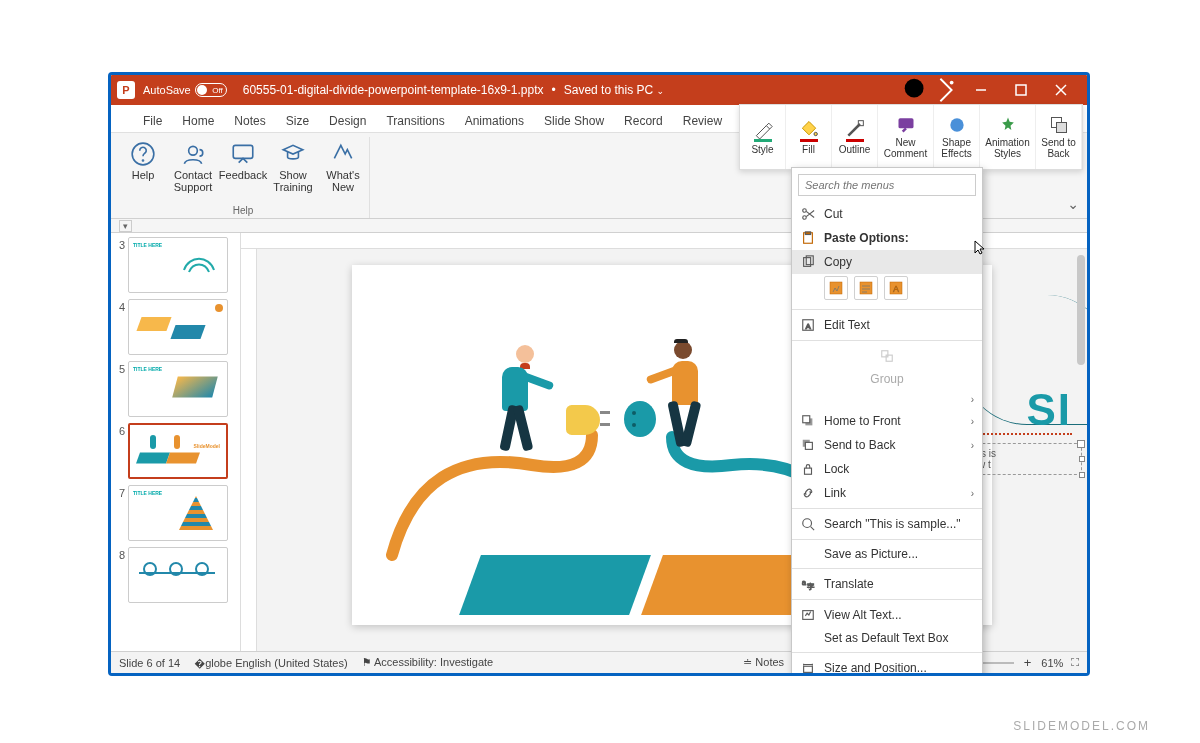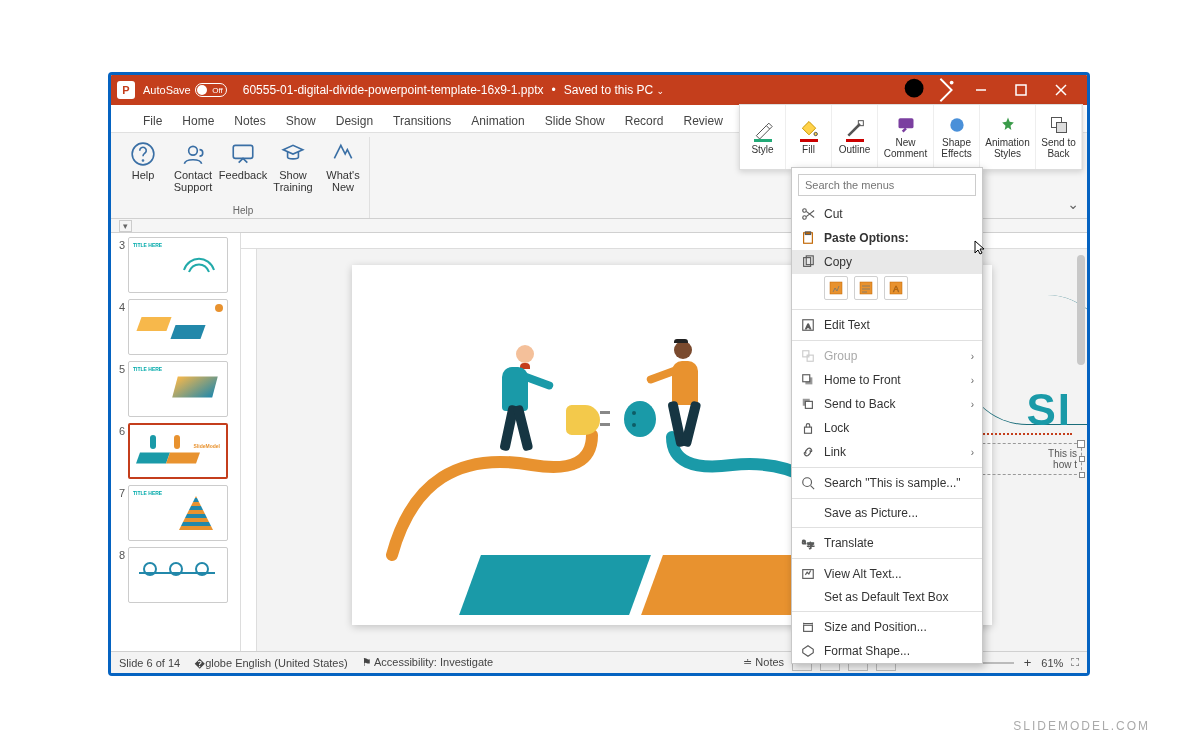--- a/index.html
+++ b/index.html
@@ -47,21 +47,21 @@
 .thumbs { width:130px; background:#fff; border-right:1px solid #ddd; overflow-y:auto; padding:4px 2px;}
 .thumb-row { display:flex; align-items:flex-start; gap:3px; margin-bottom:6px;}
 .thumb-num { font-size:11px; color:#555; width:12px; text-align:right; padding-top:2px;}
 .thumb { width:100px; height:56px; background:#fff; border:1px solid #ccc; border-radius:2px; position:relative; overflow:hidden; cursor:pointer; display:flex; align-items:center; justify-content:center;}
 .thumb.active { border:2px solid #c43e1c;}
 .thumb .tiny { font-size:5px; color:#0aa; position:absolute; top:4px; left:4px; font-weight:bold;}
 .thumb .blob { position:absolute;}
 
 .canvas-wrap { flex:1; position:relative; display:flex; flex-direction:column;}
 .ruler-h { height:16px; background:#fff; border-bottom:1px solid #ddd;}
-.canvas-body { flex:1; display:flex; min-height:0;text-align:right;}
+.canvas-body { flex:1; display:flex; min-height:0;}
 .ruler-v { width:16px; background:#fff; border-right:1px solid #ddd;}
 .stage { flex:1; background:#f3f3f3; position:relative; overflow:hidden; display:flex; align-items:flex-start; justify-content:center; padding:10px;}
 .slide { width:640px; height:360px; background:#fff; box-shadow:0 2px 8px rgba(0,0,0,.2); position:relative; margin-top:6px;}
 
 
 .platform { position:absolute; transform:skewX(-20deg) scaleY(.5);}
 .plat-teal { width:170px; height:120px; background:#1a9aa8; left:118px; top:260px;}
 .plat-orange { width:170px; height:120px; background:#e8922f; left:300px; top:260px;}
 .person { position:absolute; }
 .person .head{ width:18px; height:18px; border-radius:50%; }
@@ -74,24 +74,24 @@
 .slide .sel-box { position:absolute; right:-90px; top:178px; width:120px; border:1px dashed #999; padding:4px; font-size:10px; color:#555;}
 .slide .sel-box::before, .slide .sel-box::after, .slide .sel-handle{ content:""; position:absolute; width:6px; height:6px; background:#fff; border:1px solid #888;}
 .slide .sel-box::before{left:-4px; top:-4px;} .slide .sel-box::after{right:-4px; top:-4px;}
 .slide .sel-handle.bl{left:-4px; bottom:-4px;} .slide .sel-handle.br{right:-4px; bottom:-4px;}
 .slide .sel-handle.ml{left:-4px; top:50%; margin-top:-3px;} .slide .sel-handle.mr{right:-4px; top:50%; margin-top:-3px;}
 .slide .curve { position:absolute; right:-120px; top:30px; width:150px; height:130px; border:1px solid #1a6d7a; border-radius:70px 70px 0 70px; border-left:none; border-top:none;}
 
 
 .ctx { position:absolute; left:680px; top:92px; width:192px; background:#fff; border:1px solid #c8c8c8; box-shadow:2px 3px 8px rgba(0,0,0,.25); font-size:12px; color:#333; z-index:30;}
 .ctx .search { margin:6px; }
-.ctx .search input { width:100%; padding:4px 6px; font-size:11px; border:1px solid #ccc; outline:none; color:#888;}
+.ctx .search input { width:100%; padding:4px 6px; font-size:11px; border:1px solid #ccc; outline:none; color:#888;font-style:italic;}
 .ctx-item { display:flex; align-items:center; gap:8px; padding:4px 8px 4px 8px; cursor:pointer; position:relative; min-height:22px;}
 .ctx-item:hover, .ctx-item.hover { background:#e8e8e8;}
-.ctx-item.disabled { color:#aaa; cursor:default;}
+.ctx-item.disabled { color:#aaa; cursor:default;flex-direction:column;}
 .ctx-item .ico { width:16px; height:16px; display:flex; align-items:center; justify-content:center; flex-shrink:0;}
 .ctx-item .ico svg { width:14px; height:14px; stroke:#5a5a5a; fill:none; stroke-width:1.3;}
 .ctx-item .arrow { margin-left:auto; font-size:10px; color:#666;}
 .ctx-sep { height:1px; background:#e0e0e0; margin:3px 0;}
 .ctx .label-only { padding-left:32px;align-items:center; }
 .ctx .bold { font-weight:600;}
 .paste-row { display:flex; gap:6px; padding:2px 8px 6px 32px;}
 .paste-opt { width:24px; height:24px; border:1px solid #d0d0d0; border-radius:2px; display:flex; align-items:center; justify-content:center; cursor:pointer;}
 .paste-opt svg{ width:16px; height:16px; fill:#e8922f; stroke:#c06500; stroke-width:.5;}
 .cursor { position:absolute; left:862px; top:164px; z-index:40;}
@@ -157,24 +157,24 @@
             <line x1="11" y1="1" x2="1" y2="11"></line>
           </svg>
         </div>
     </div>
   </div>
 
   <div class="menubar">
     <div class="tab">File</div>
     <div class="tab">Home</div>
     <div class="tab">Notes</div>
-    <div class="tab">Show</div>
+    <div class="tab">Size</div>
     <div class="tab">Design</div>
     <div class="tab">Transitions</div>
-    <div class="tab">Animation</div>
+    <div class="tab">Animations</div>
     <div class="tab">Slide Show</div>
     <div class="tab">Record</div>
     <div class="tab">Review</div>
     <div class="tab">View</div>
     <div class="tab active">Help</div>
     <div class="tab shape">Shape</div>
   </div>
 
   <div class="ribbon">
     <div class="rib-group">

